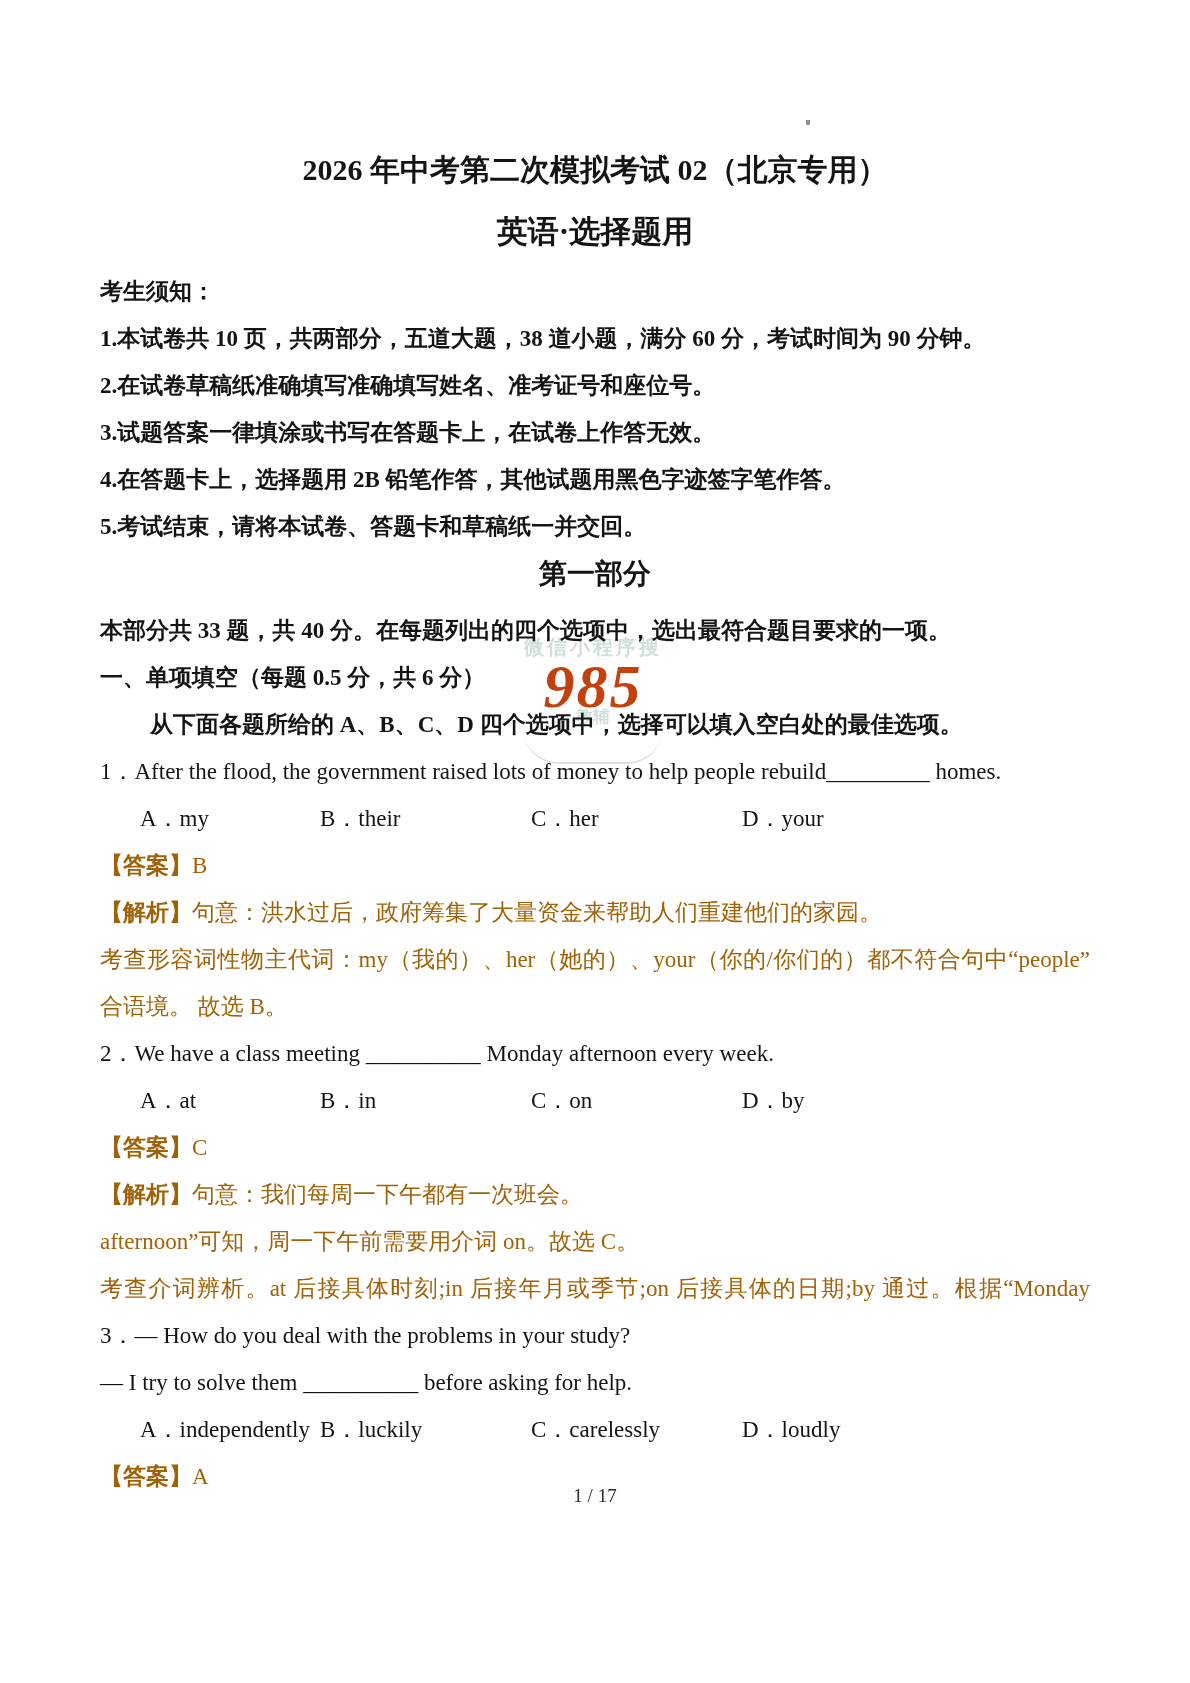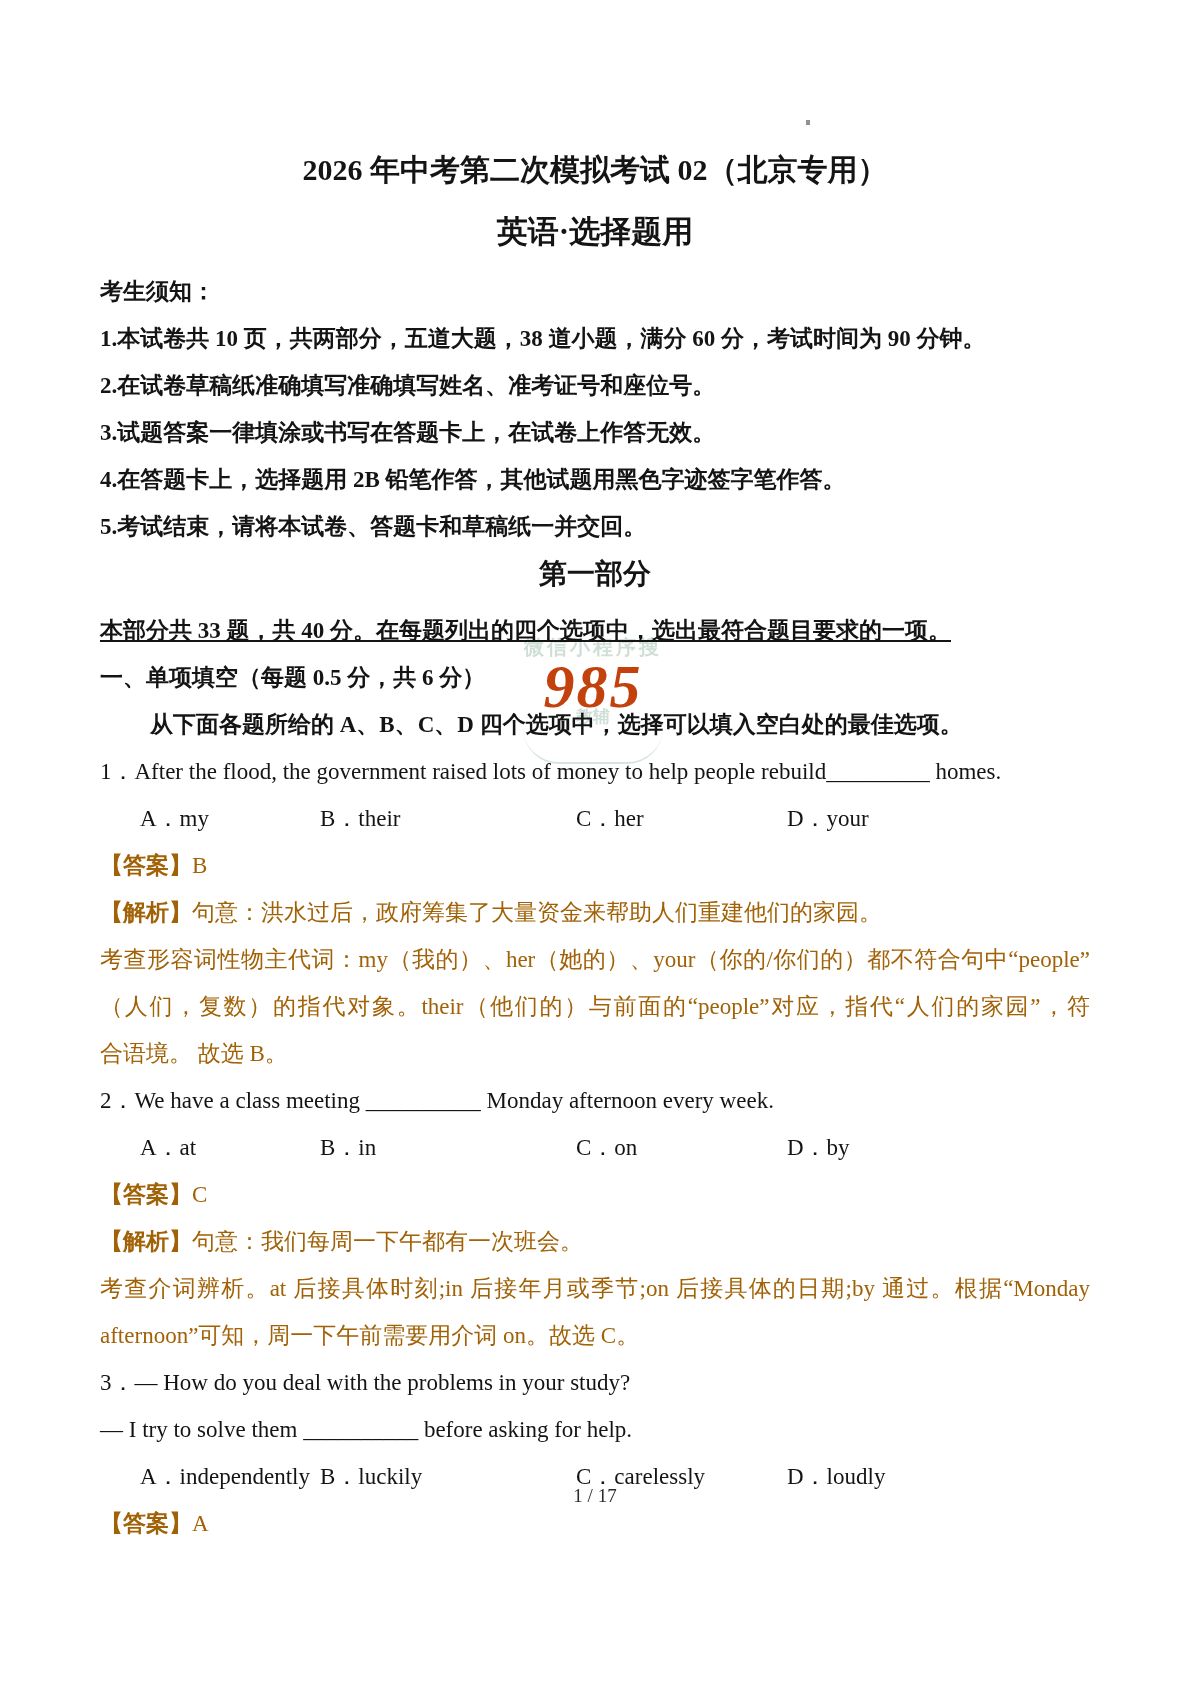--- a/index.html
+++ b/index.html
@@ -8,29 +8,29 @@
     font-family:"Liberation Serif","DejaVu Serif",serif;
     color:#141414;
   }
   .page{position:absolute;inset:0;padding:152px 100px 0 100px;box-sizing:border-box;z-index:1;}
   .title{font-size:30px;font-weight:bold;text-align:center;line-height:36px;margin:0;}
   .subtitle{font-size:31px;font-weight:bold;text-align:center;line-height:36px;margin:26px 0 0 0;}
   .line{font-size:23px;line-height:47px;margin:0;}
   .bold{font-weight:bold;}
   .notice-heading{margin-top:18px;}
   .part-heading{font-size:28px;font-weight:bold;text-align:center;line-height:47px;margin:0;}
-  .part-desc{margin-top:10px;text-decoration:underline;}
+  .part-desc{margin-top:10px;}
   .indent{padding-left:50px;}
   .red{color:#a16207;}
   .justify{text-align:justify;text-align-last:justify;}
   .opts{padding-left:40px;white-space:nowrap;}
   .opt{display:inline-block;}
   .opt-a{width:180px;}
   .opt-b{width:211px;}
-  .opt-c{width:211px;margin-left:45px;}
+  .opt-c{width:211px;}
   .footer{position:absolute;top:1484px;left:0;width:1190px;text-align:center;
           font-size:19px;line-height:24px;color:#2b2b2b;z-index:1;}
   .watermark{position:absolute;left:503px;top:636px;width:180px;text-align:center;
              color:#cfdfd6;z-index:0;user-select:none;}
   .wm-top{font-size:20px;line-height:22px;letter-spacing:3px;font-weight:bold;}
   .wm-985{font-size:62px;line-height:56px;font-weight:bold;font-style:italic;
           letter-spacing:2px;color:#c2410c;}
   .wm-sub{font-size:17px;line-height:18px;font-weight:bold;margin-top:-6px;}
   .wm-arc{width:140px;height:34px;margin:2px auto 0 auto;
           border:2px solid #d7e5dd;border-top:none;border-left:none;border-right:none;
@@ -74,39 +74,38 @@
     <div class="line opts">
       <span class="opt opt-a">A．my</span><span class="opt opt-b">B．their</span><span class="opt opt-c">C．her</span><span class="opt">D．your</span>
     </div>
     <div class="line red">
       <span class="bold">【答案】</span><span>B</span>
     </div>
     <div class="line red">
       <span class="bold">【解析】</span><span>句意：洪水过后，政府筹集了大量资金来帮助人们重建他们的家园。</span>
     </div>
     <div class="line red justify">考查形容词性物主代词：my（我的）、her（她的）、your（你的/你们的）都不符合句中“people”</div>
-    <div class="line red justify">（人们，复数）的指代对象。their（他们的）与前面的“people”对应，指代“人们的家园”，符</div>
     <div class="line red">合语境。 故选 B。</div>
   </div>
 
   <div>
     <div class="line">
       <span>2．</span><span>We have a class meeting __________ Monday afternoon every week.</span>
     </div>
     <div class="line opts">
       <span class="opt opt-a">A．at</span><span class="opt opt-b">B．in</span><span class="opt opt-c">C．on</span><span class="opt">D．by</span>
     </div>
     <div class="line red">
       <span class="bold">【答案】</span><span>C</span>
     </div>
     <div class="line red">
       <span class="bold">【解析】</span><span>句意：我们每周一下午都有一次班会。</span>
     </div>
+    <div class="line red">afternoon”可知，周一下午前需要用介词 on。故选 C。</div>
     <div class="line red justify">考查介词辨析。at 后接具体时刻;in 后接年月或季节;on 后接具体的日期;by 通过。根据“Monday</div>
-    <div class="line red">afternoon”可知，周一下午前需要用介词 on。故选 C。</div>
   </div>
 
   <div>
     <div class="line">
       <span>3．</span><span>— How do you deal with the problems in your study?</span>
     </div>
     <div class="line">— I try to solve them __________ before asking for help.</div>
     <div class="line opts">
       <span class="opt opt-a">A．independently</span><span class="opt opt-b">B．luckily</span><span class="opt opt-c">C．carelessly</span><span class="opt">D．loudly</span>
     </div>

